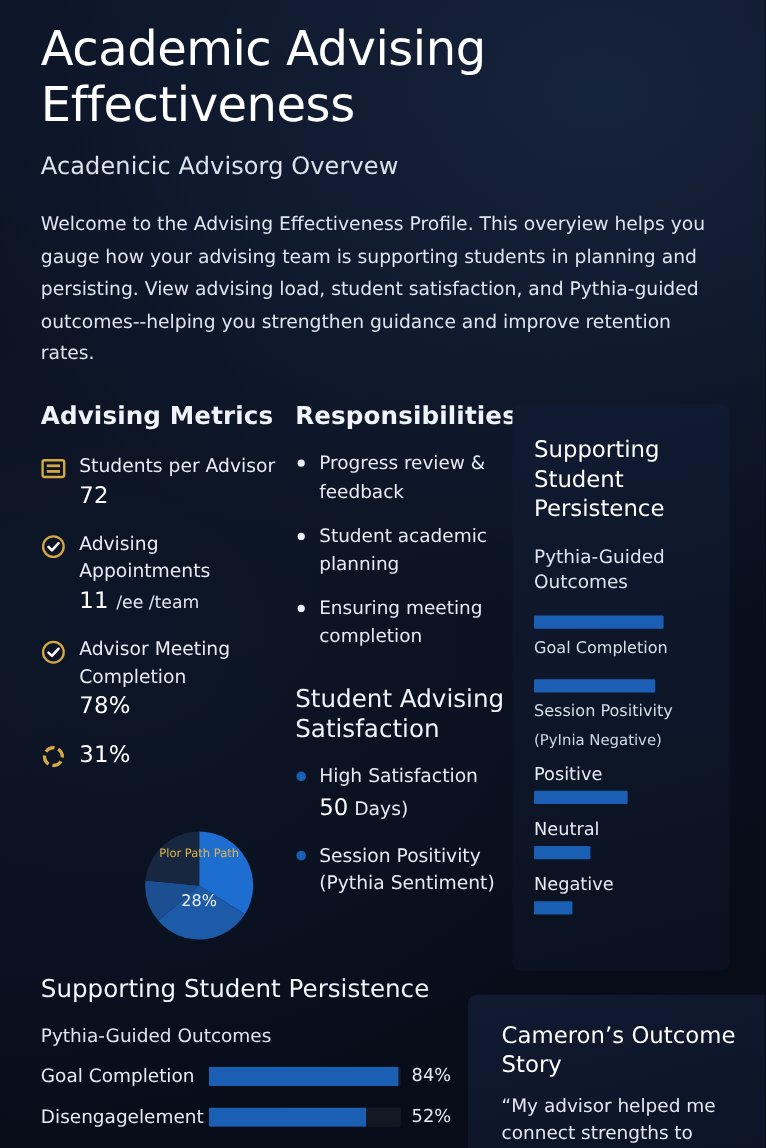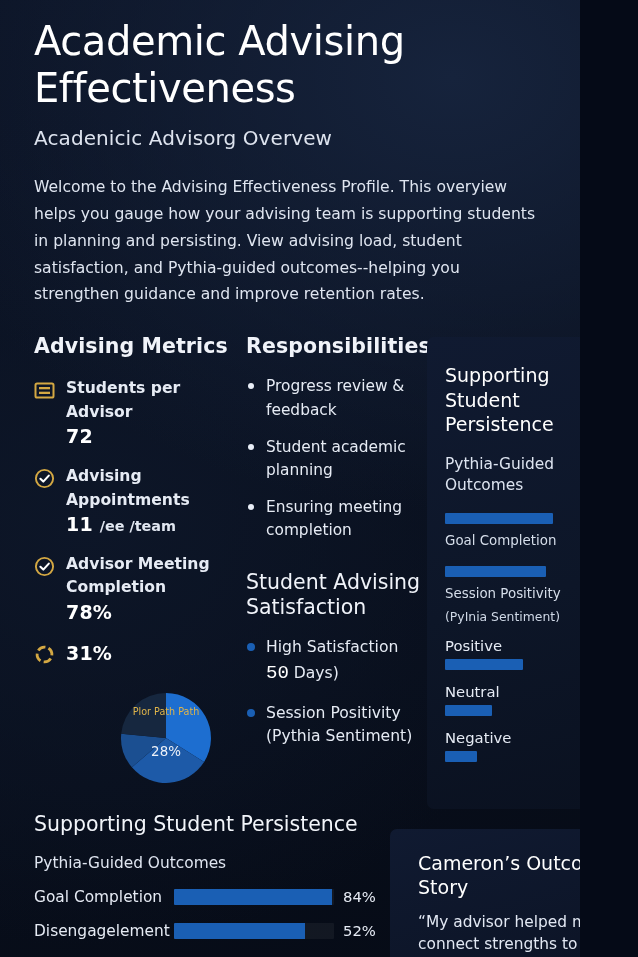--- a/index.html
+++ b/index.html
@@ -9,21 +9,21 @@
   body {
     font-family: "DejaVu Sans", sans-serif;
     background: #050a17;
     color: #e8ecf4;
     overflow: hidden;
     position: relative;
   }
 
   #page {
     position: relative;
-    width: 580px;
+    width: 638px;
     height: 957px;
     overflow: hidden;
     background:
       radial-gradient(ellipse 900px 700px at 78% 8%, #16233c 0%, rgba(18,28,50,0) 62%),
       radial-gradient(ellipse 700px 600px at 15% 55%, #0d1628 0%, rgba(10,16,32,0) 70%),
       linear-gradient(160deg, #0c1426 0%, #0a1120 40%, #060b16 100%);
   }
 
   
   .header { padding: 18px 34px 0 34px; }
@@ -76,21 +76,21 @@
   .metric {
     display: flex;
     gap: 11px;
     margin-top: 18px;
     align-items: flex-start;
   }
   .metric:first-of-type { margin-top: 20px; }
 
   .m-icon { flex: none; width: 21px; height: 21px; margin-top: 3px; }
 
-  .m-body { flex: 1; min-width: 0; font-weight: bold; }
+  .m-body { flex: 1; min-width: 0; }
 
   .m-label {
     font-size: 15.6px;
     line-height: 1.5;
     color: #e6ebf4;
   }
 
   .m-value {
     font-size: 19px;
     color: #ffffff;
@@ -117,21 +117,21 @@
     position: absolute;
     left: 2px;
     top: 8px;
     width: 6px;
     height: 6px;
     border-radius: 50%;
     background: #e9eef7;
   }
   .blist.blue li .dot { background: #1a5fb4; width: 8px; height: 8px; left: 1px; top: 7px; }
   .blist.blue li { font-size: 15.6px; }
-  .blist.blue li .big { font-size: 19px; color:#ffffff;font-family:Liberation Mono, monospace; }
+  .blist.blue li .big { font-size: 19px; color:#ffffff; }
 
   .sub-h {
     margin-top: 28px;
     font-size: 20.5px;
     line-height: 1.22;
     color: #f0f3f9;
   }
 
   
   .card-persist {
@@ -387,21 +387,21 @@
 
     <div class="card-persist">
       <div class="card-title">Supporting Student Persistence</div>
       <div class="card-sub">Pythia-Guided Outcomes</div>
 
       <div class="mini-bar" style="width:108px"></div>
       <div class="mini-label">Goal Completion</div>
 
       <div class="mini-bar" style="width:101px"></div>
       <div class="mini-label">Session Positivity</div>
-      <div class="mini-label small">(PyInia Sentiment)</div>
+      <div class="mini-label small">(PyInia Negative)</div>
 
       <div class="sent-label">Positive</div>
       <div class="sent-bar" style="width:78px"></div>
 
       <div class="sent-label">Neutral</div>
       <div class="sent-bar" style="width:47px"></div>
 
       <div class="sent-label">Negative</div>
       <div class="sent-bar" style="width:32px"></div>
     </div>

